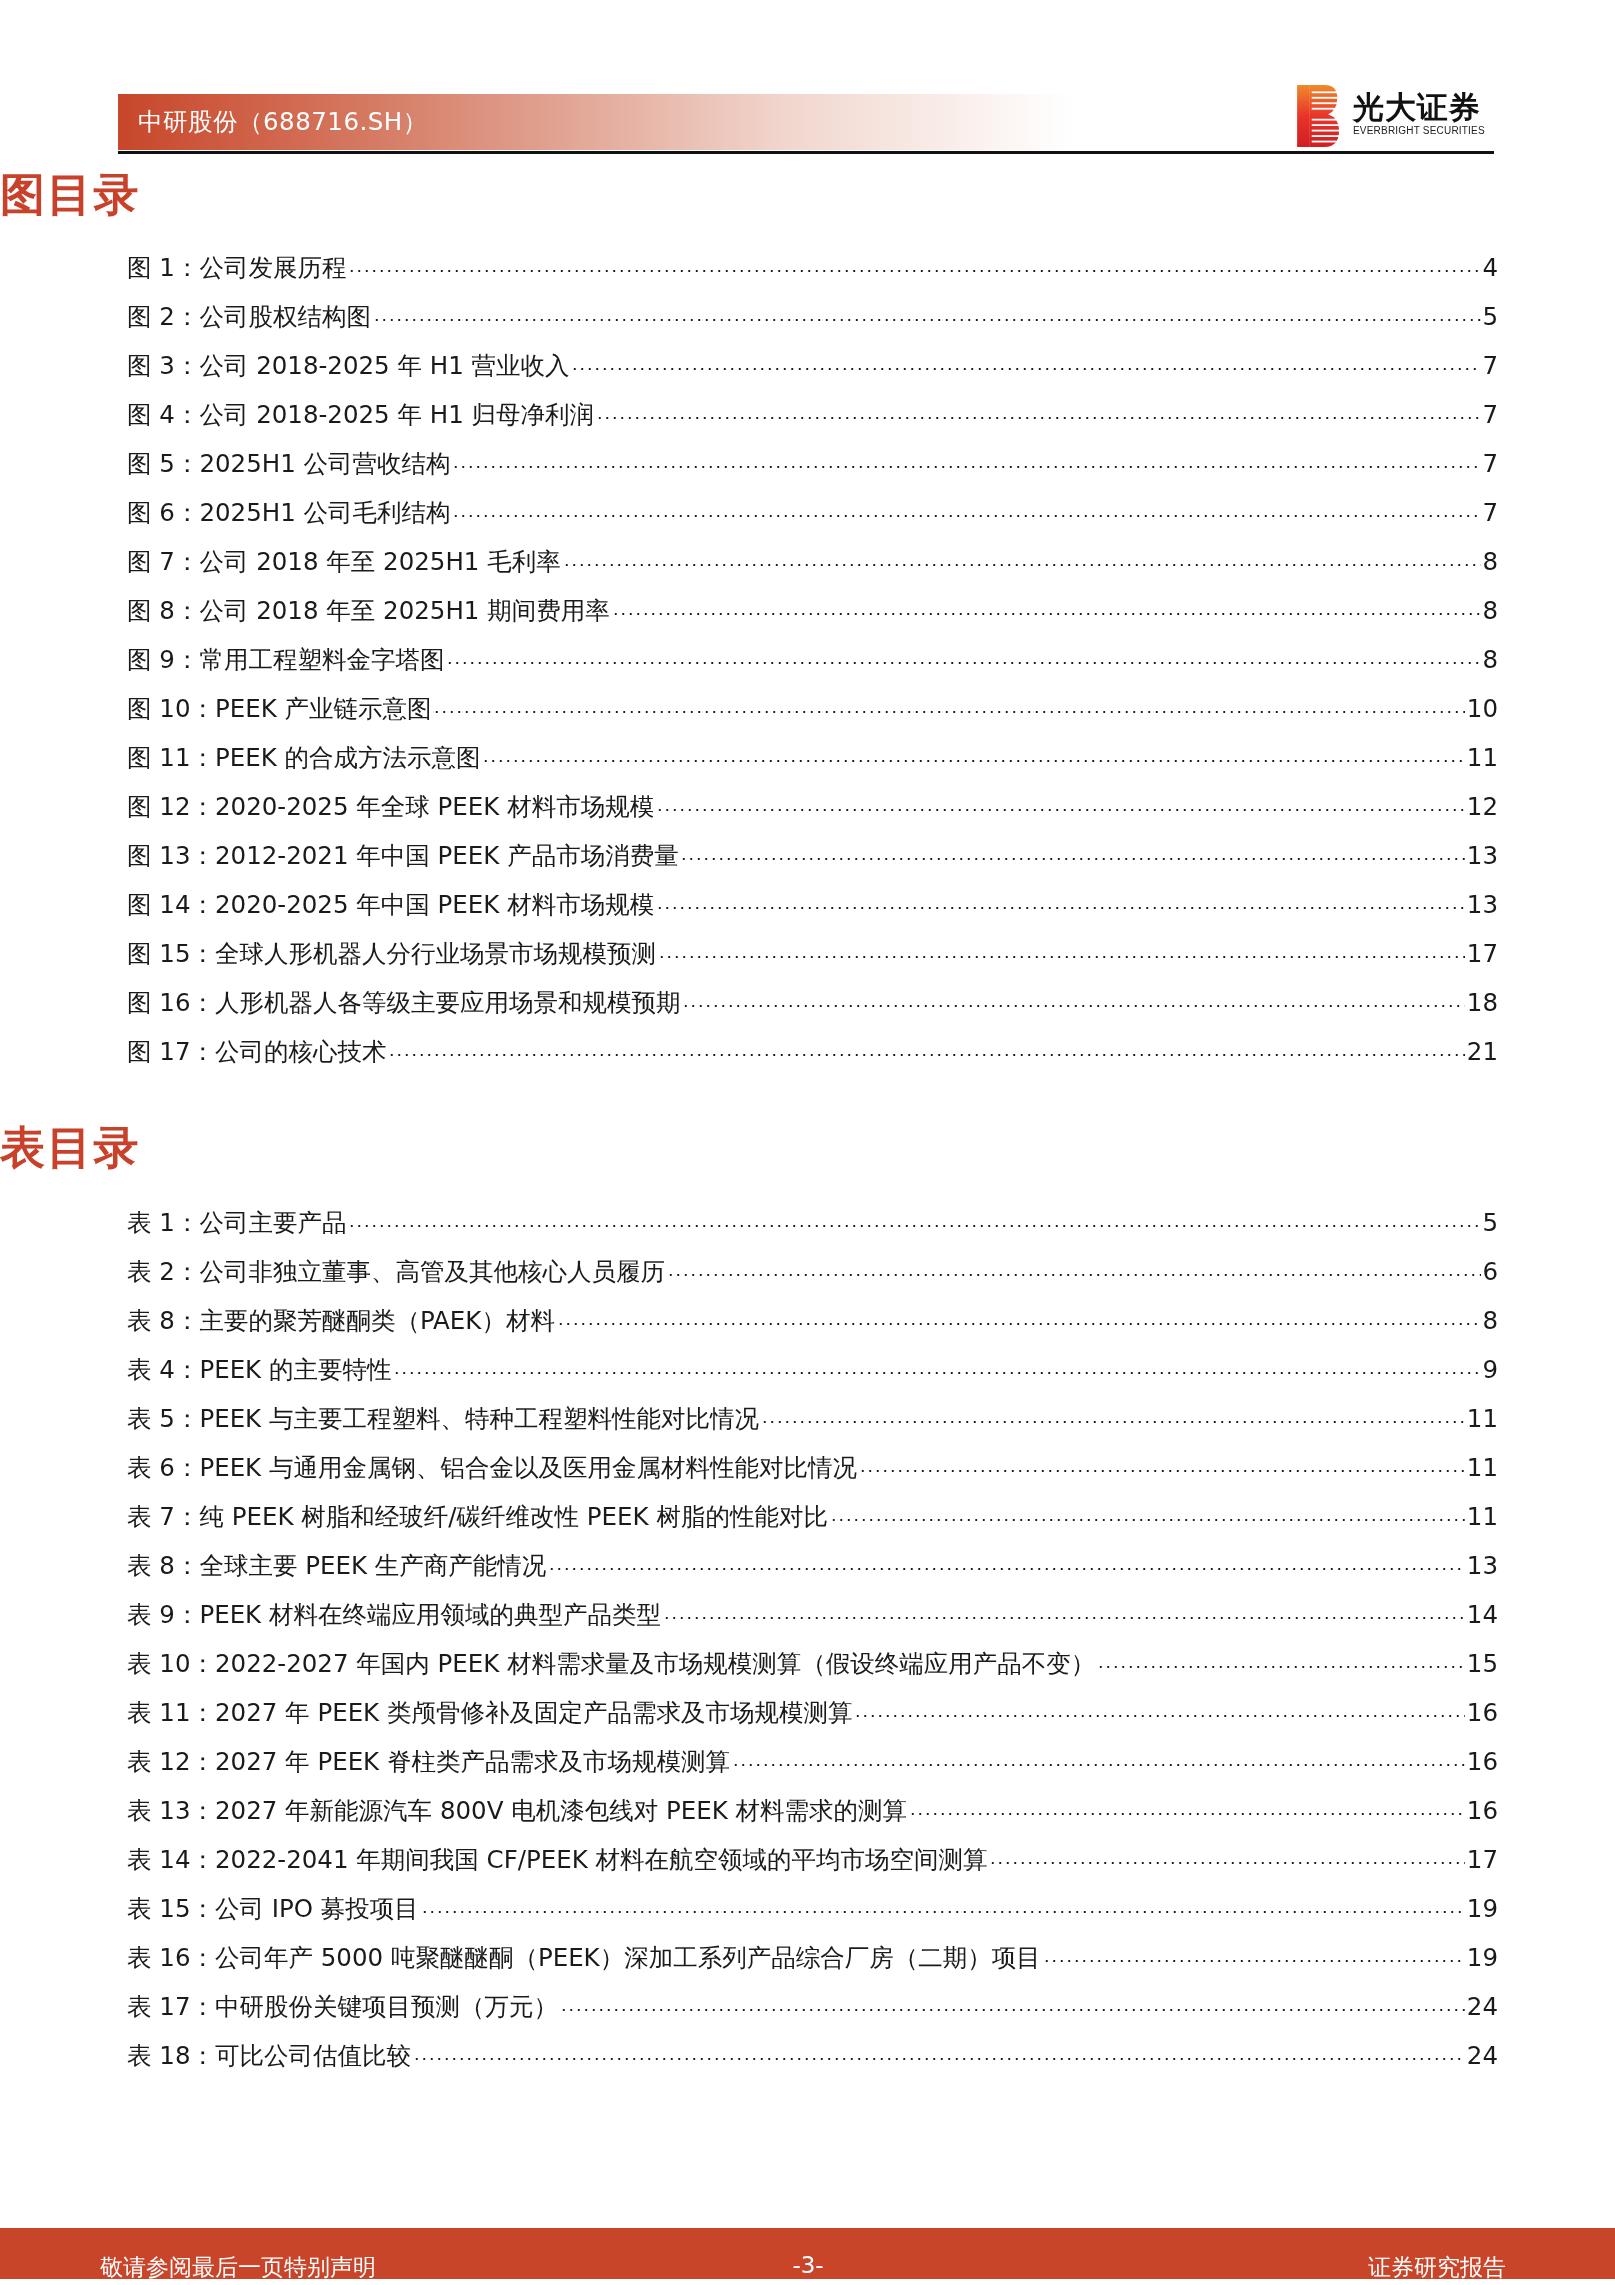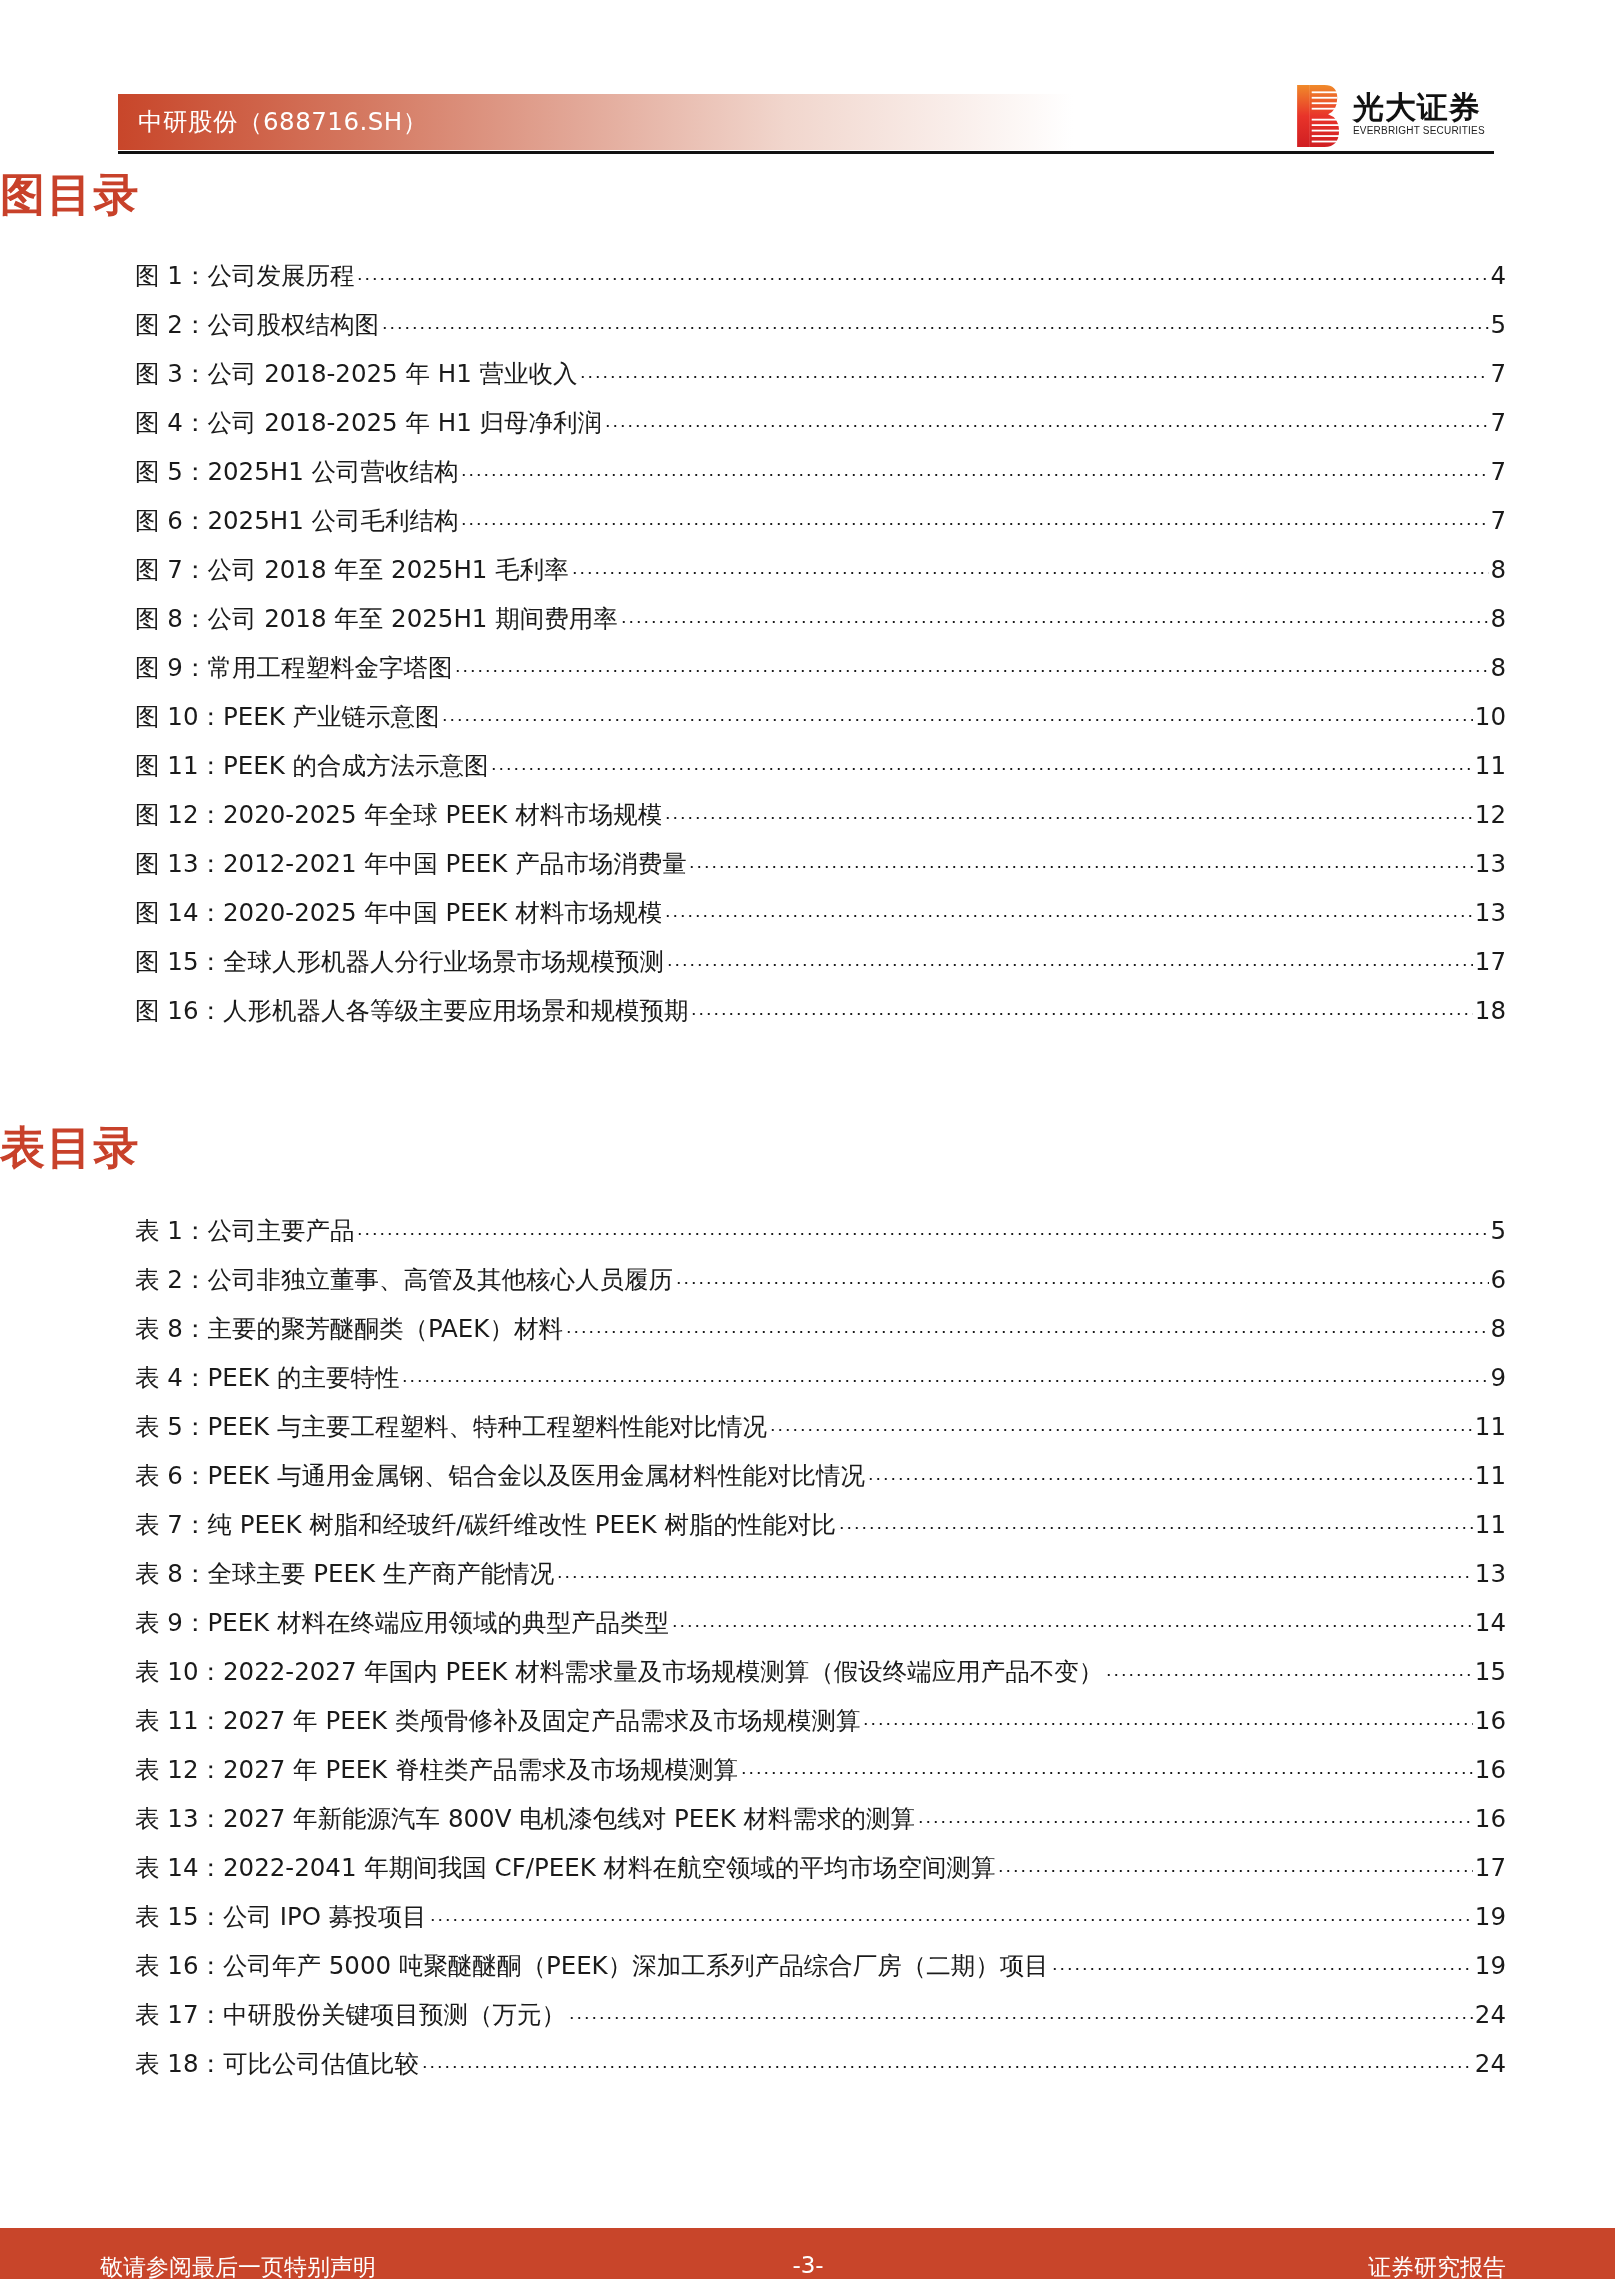--- a/index.html
+++ b/index.html
@@ -97,21 +97,21 @@
     letter-spacing: 1.8px;
   }
   .title-fig { top: 165px; }
   .title-tab { top: 1118px; }
 
   
   .toc {
     position: absolute;
     left: 123px;
     width: 1371px;
-    margin: 12px;
+    margin: 4px;
     padding: 0;
     list-style: none;
   }
   .toc-fig { top: 245px; }
   .toc-tab { top: 1200px; }
   .toc-item {
     display: flex;
     align-items: baseline;
     height: 49px;
     font-size: 24.5px;
@@ -288,20 +288,25 @@
   <li class="toc-item">
       <span class="toc-label">图 15：全球人形机器人分行业场景市场规模预测</span>
       <span class="toc-leader"></span>
       <span class="toc-page">17</span>
     </li>
   <li class="toc-item">
       <span class="toc-label">图 16：人形机器人各等级主要应用场景和规模预期</span>
       <span class="toc-leader"></span>
       <span class="toc-page">18</span>
     </li>
+  <li class="toc-item">
+      <span class="toc-label">图 17：公司的核心技术</span>
+      <span class="toc-leader"></span>
+      <span class="toc-page">21</span>
+    </li>
 </ul>
 
 <div class="section-title title-tab">表目录</div>
 <ul class="toc toc-tab">
   <li class="toc-item">
       <span class="toc-label">表 1：公司主要产品</span>
       <span class="toc-leader"></span>
       <span class="toc-page">5</span>
     </li>
   <li class="toc-item">

